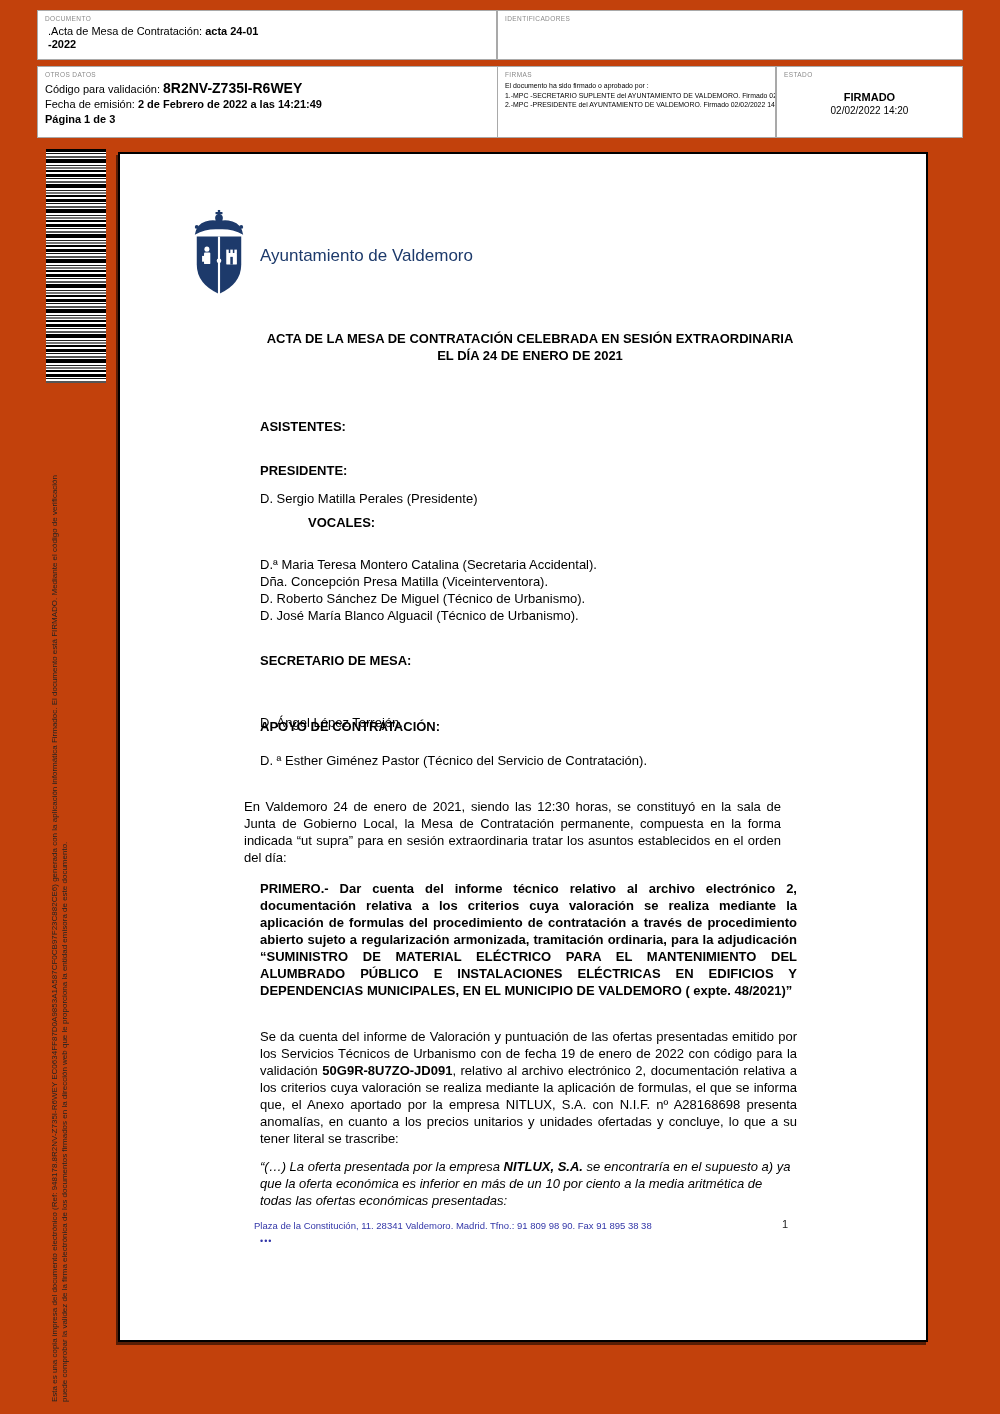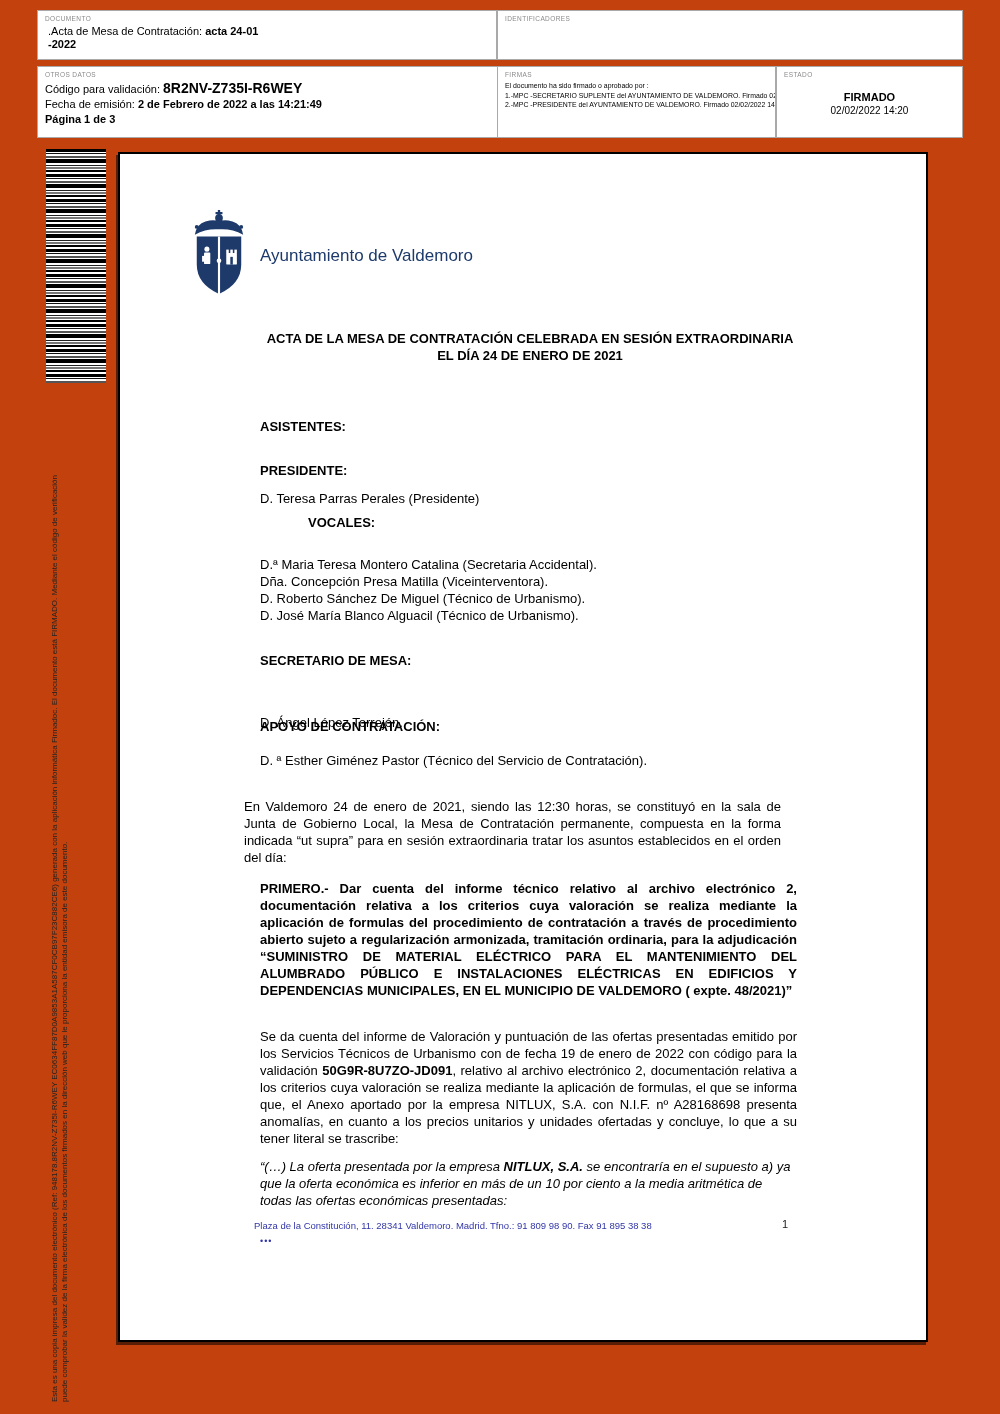--- a/index.html
+++ b/index.html
@@ -123,21 +123,21 @@
     <div class="abs org-name" style="left:140px;top:92px;">Ayuntamiento de Valdemoro</div>
 
     <div class="abs doc-title" style="left:140px;top:176px;width:540px;">
       <div>ACTA DE LA MESA DE CONTRATACIÓN CELEBRADA EN SESIÓN EXTRAORDINARIA</div>
       <div>EL DÍA 24 DE ENERO DE 2021</div>
     </div>
 
     <div class="abs body-text b" style="left:140px;top:264px;">ASISTENTES:</div>
 
     <div class="abs body-text b" style="left:140px;top:308px;">PRESIDENTE:</div>
-    <div class="abs body-text" style="left:140px;top:336px;">D. Teresa Parras Perales (Presidente)</div>
+    <div class="abs body-text" style="left:140px;top:336px;">D. Sergio Matilla Perales (Presidente)</div>
 
     <div class="abs body-text b" style="left:188px;top:360px;">VOCALES:</div>
 
     <div class="abs body-text" style="left:140px;top:402px;width:540px;">
       <div>D.ª  Maria Teresa Montero Catalina (Secretaria Accidental).</div>
       <div>Dña. Concepción Presa Matilla (Viceinterventora).</div>
       <div>D. Roberto Sánchez De Miguel (Técnico de Urbanismo).</div>
       <div>D. José María Blanco Alguacil (Técnico de Urbanismo).</div>
     </div>
 

